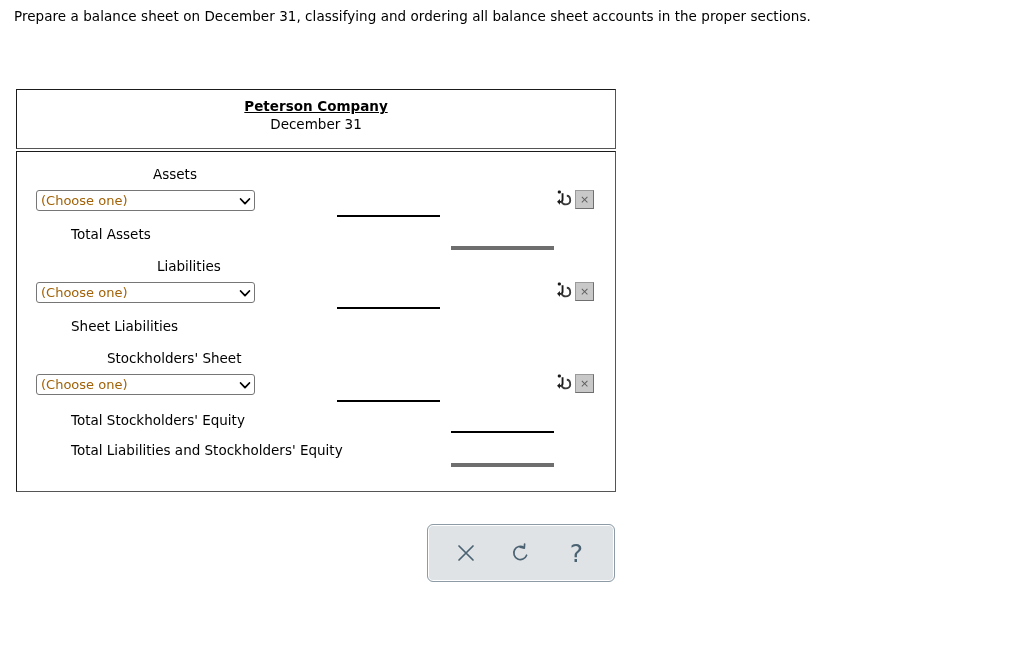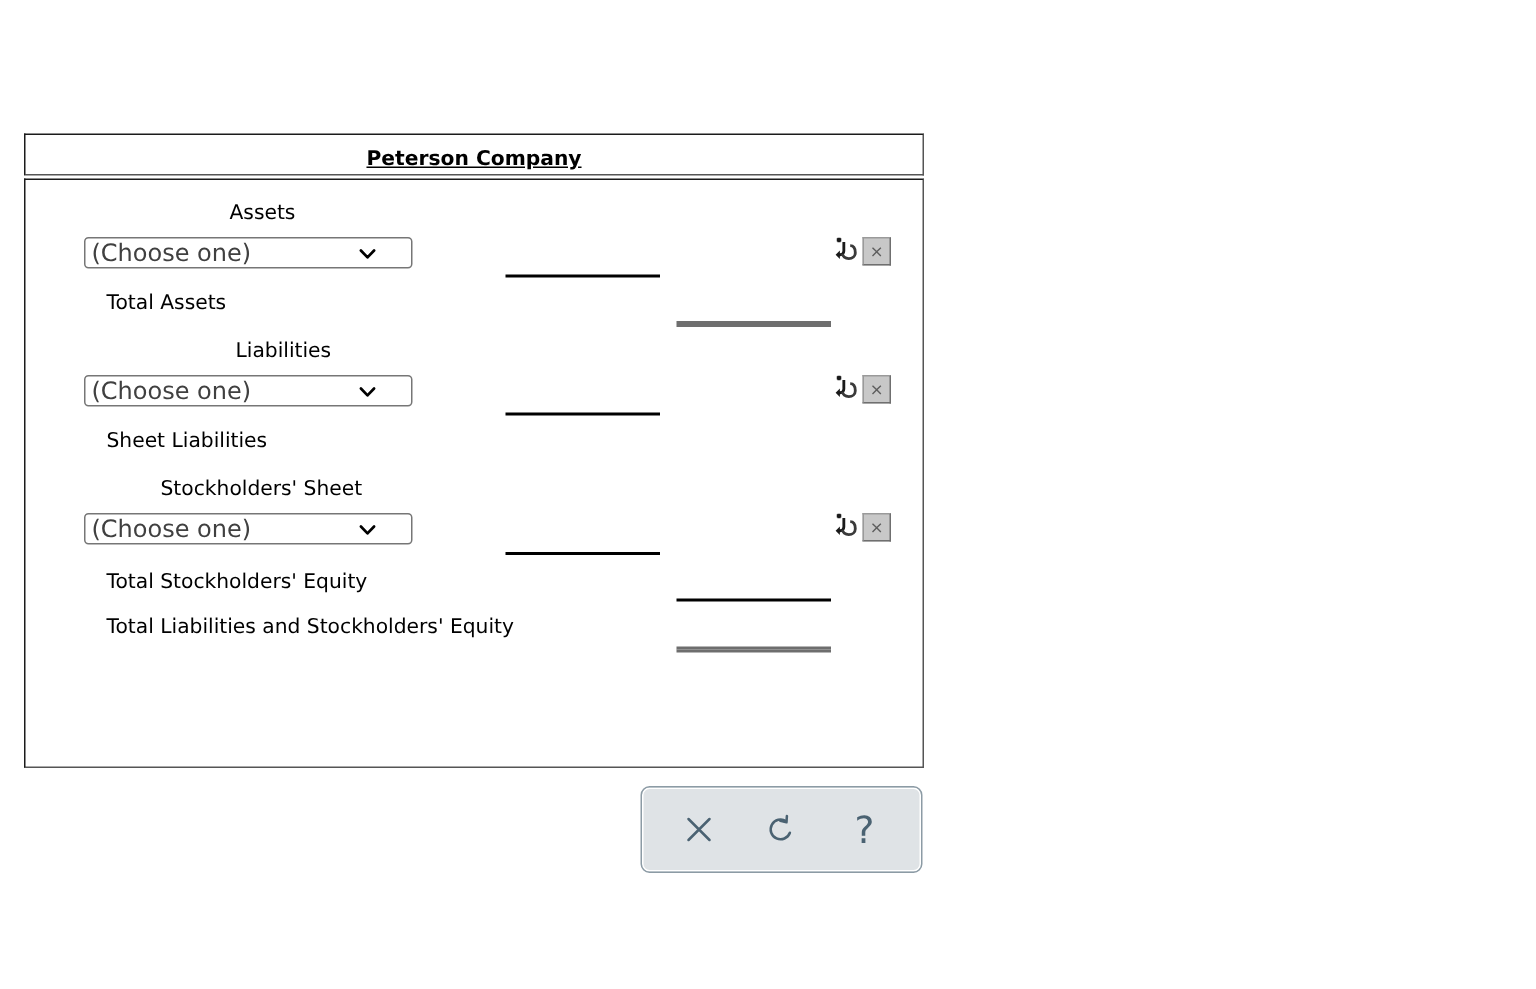--- a/index.html
+++ b/index.html
@@ -39,42 +39,42 @@
     top: 89px;
     width: 600px;
   }
   .sheet-box {
     border: 1px solid #1b1b1b;
     border-right-color: #555;
     border-bottom-color: #555;
     background: #fff;
   }
   .sheet-header {
-    padding: 8px 0 0 0;
+    padding: 8px 0 14px 0;
     text-align: center;
     line-height: 1.32;
   }
   .sheet-title-main {
     display: inline-block;
     font-weight: bold;
     font-size: 13.5px;
     text-decoration: underline;
   }
   .sheet-title-sub {
     display: inline-block;
     font-size: 13.5px;
     text-decoration: underline;
   }
   .sheet-title-date {
     display: block;
     font-size: 13.5px;
   }
   .sheet-body {
     margin-top: 2px;
-    height: 393px;
+    height: 341px;
     position: relative;
   }
   .section-label {
     position: absolute;
     font-size: 13.5px;
     white-space: nowrap;
   }
   .lbl-assets      { left: 136px; top: 14px; }
   .lbl-liabilities { left: 140px; top: 106px; }
   .lbl-equity      { left: 90px;  top: 198px; }
@@ -84,28 +84,27 @@
   .lbl-total-equity     { left: 54px;  top: 260px; }
   .lbl-total-liab-eq    { left: 54px;  top: 290px; }
 
   
   .acct-select {
     position: absolute;
     left: 19px;
     width: 219px;
     height: 21px;
     font-family: "DejaVu Sans", "Liberation Sans", sans-serif;
-    font-size: 16px;
+    font-size: 13px;
     padding: 0 2px 0 4px;
     background: #ffffff;
     border: 1px solid #767676;
     border-radius: 3px;
-    color: #404040;
+    color: #a16207;
     appearance: none;
-    margin-left: 20px;
     -webkit-appearance: none;
   }
   .select-wrap { position: absolute; left: 0; }
   .select-wrap.s1 { top: 38px; }
   .select-wrap.s2 { top: 130px; }
   .select-wrap.s3 { top: 222px; }
   .select-chevron {
     position: absolute;
     left: 222px;
     top: 5px;
@@ -204,28 +203,30 @@
     font-size: 25px;
     line-height: 1;
     color: #4a6272;
     font-family: "DejaVu Sans", "Liberation Sans", sans-serif;
   }
 </style>
 </head>
 <body>
 
 <div id="prompt-area">
+  <p class="instruction-text">Prepare a balance sheet on December 31, classifying and ordering all balance sheet accounts in the proper sections.</p>
 </div>
 
 <div id="worksheet">
 
   <div class="sheet-box sheet-header">
     <div>
       <span class="sheet-title-main">Peterson Company</span>
     </div>
+    <span class="sheet-title-date">December 31</span>
   </div>
 
   <div class="sheet-box sheet-body">
 
     <div class="section-label lbl-assets">Assets</div>
     <div class="section-label lbl-liabilities">Liabilities</div>
     <div class="section-label lbl-equity">Stockholders' Sheet</div>
 
     <div class="section-label lbl-total-assets">Total Assets</div>
     <div class="section-label lbl-total-liab">Sheet Liabilities</div>

